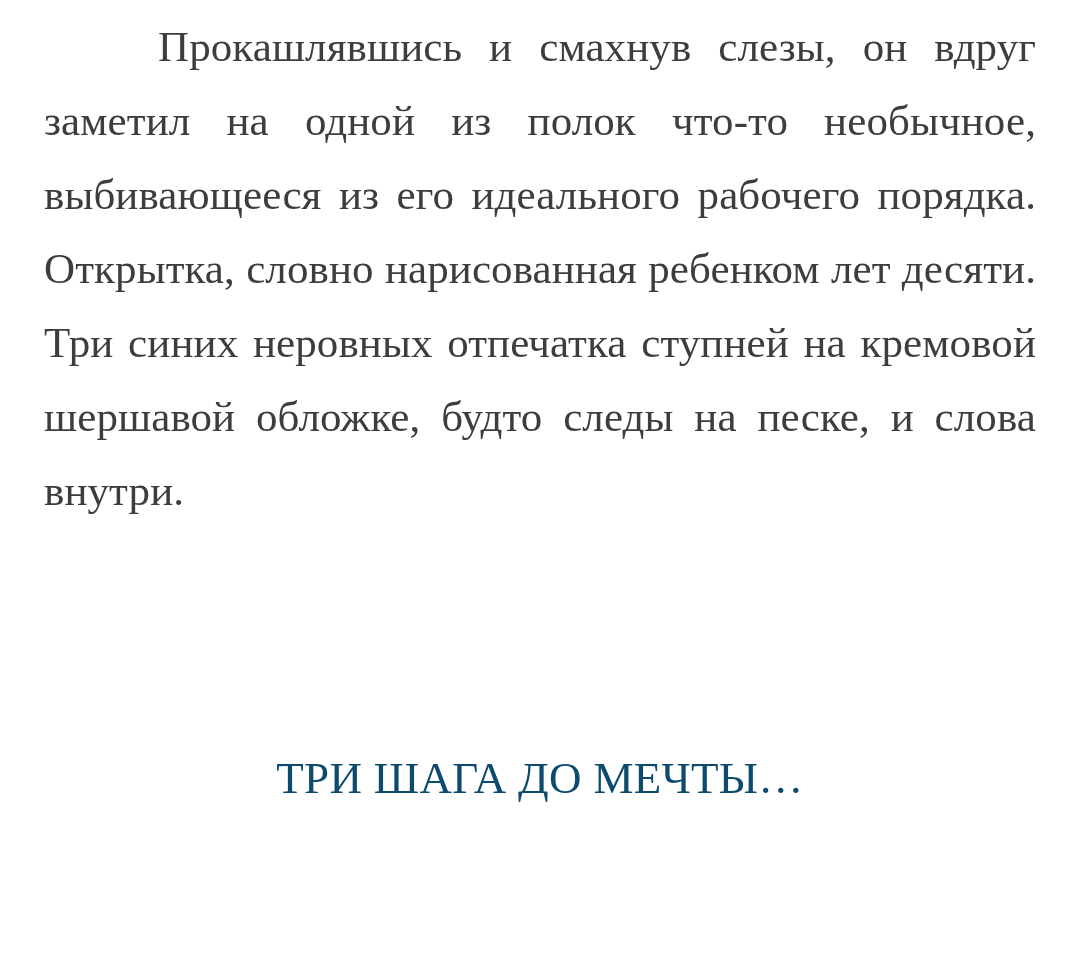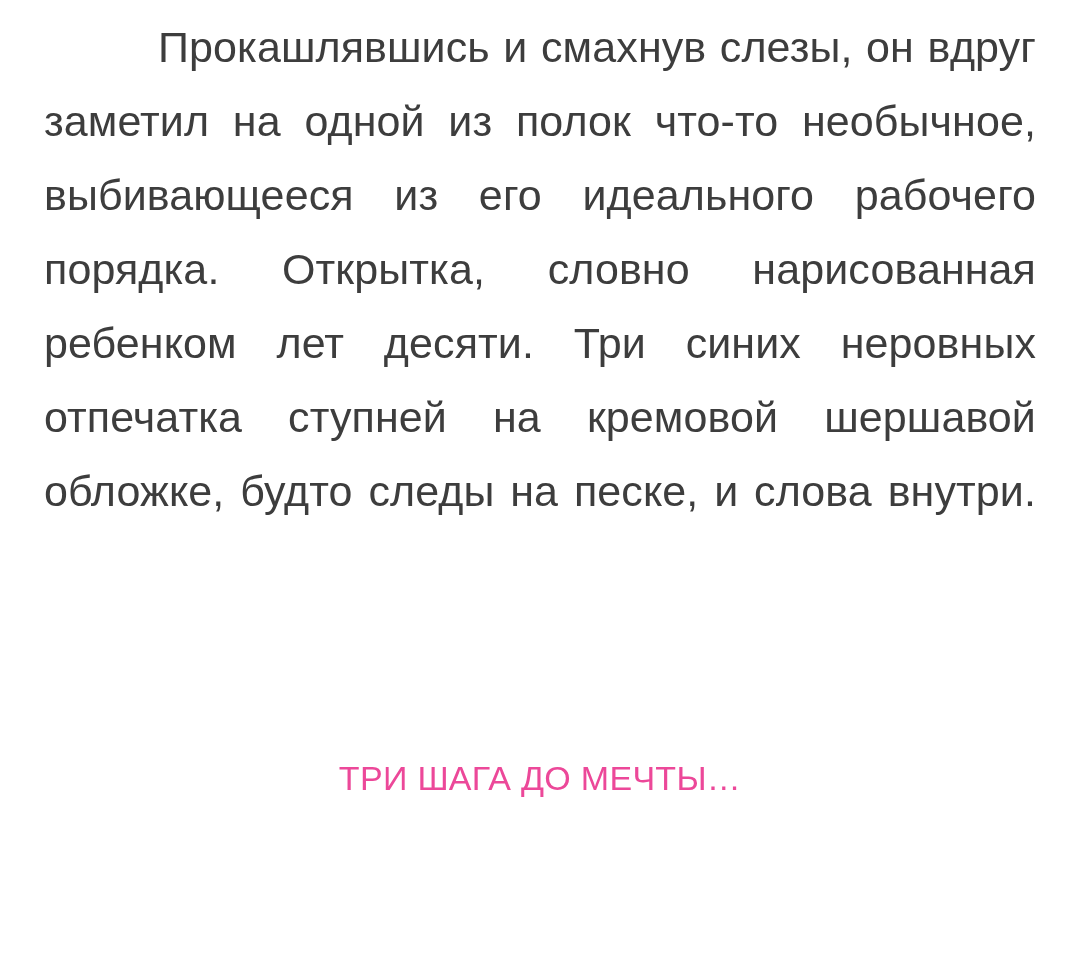--- a/index.html
+++ b/index.html
@@ -13,44 +13,45 @@
     font-family: "Liberation Sans", sans-serif;
     color: #3a3a3a;
     overflow: hidden;
   }
   .page {
     box-sizing: border-box;
     width: 1080px;
     height: 964px;
     padding: 10px 44px 0 44px;
     background: #ffffff;
+    font-family: Liberation Serif, serif;
   }
   .body-paragraph {
     font-size: 43px;
     line-height: 74px;
     text-align: justify;
     text-indent: 114px;
     color: #3d3d3d;
     letter-spacing: 0.1px;
     margin: 0;
     
   }
   .body-paragraph::after {
     content: "";
     display: inline-block;
     width: 100%;
   }
   .gap {
     height: 138px;
   }
   .centered-line {
-    font-size: 34px;
+    font-size: 45px;
     line-height: 76px;
     text-align: center;
-    color: #ec4899;
+    color: #0c4a6e;
     letter-spacing: 0.3px;
     margin: 0;
   }
 </style>
 </head>
 <body>
 
 <div class="page">
 
   <p class="body-paragraph">Прокашлявшись и смахнув слезы, он вдруг заметил на одной из полок что-то необычное, выбивающееся из его идеального рабочего порядка. Открытка, словно нарисованная ребенком лет десяти. Три синих неровных отпечатка ступней на кремовой шершавой обложке, будто следы на песке, и слова внутри.</p>

